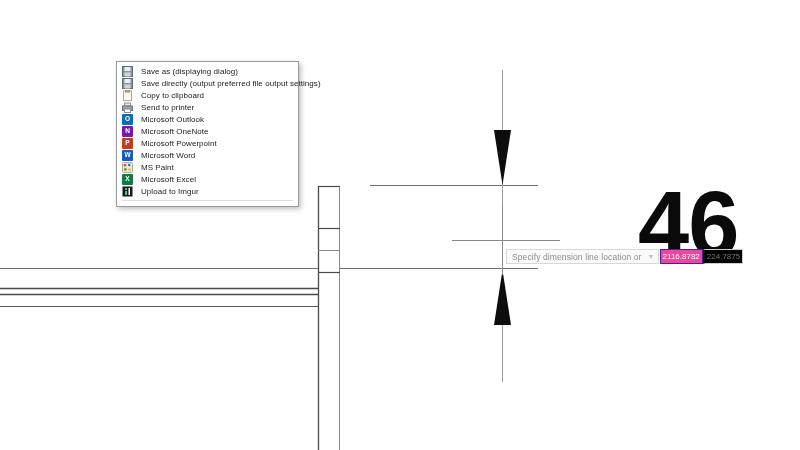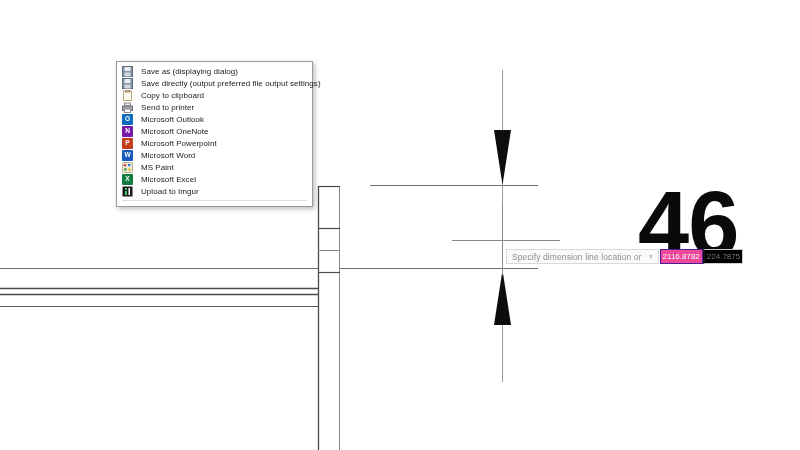--- a/index.html
+++ b/index.html
@@ -90,21 +90,21 @@
     border: 1px solid #cfcfcf;
     border-left: 2px solid #111111;
     min-width: 38px;
   }
 
   
   .context-menu {
     position: absolute;
     left: 116px;
     top: 61px;
-    width: 197px;
+    width: 183px;
     box-sizing: border-box;
     background: #ffffff;
     border: 1px solid #9a9a9a;
     box-shadow: 2px 2px 5px rgba(0,0,0,0.25);
     padding: 3px 0 2px 0;
     font-size: 8px;
   }
   .menu-item {
     display: flex;
     align-items: center;

